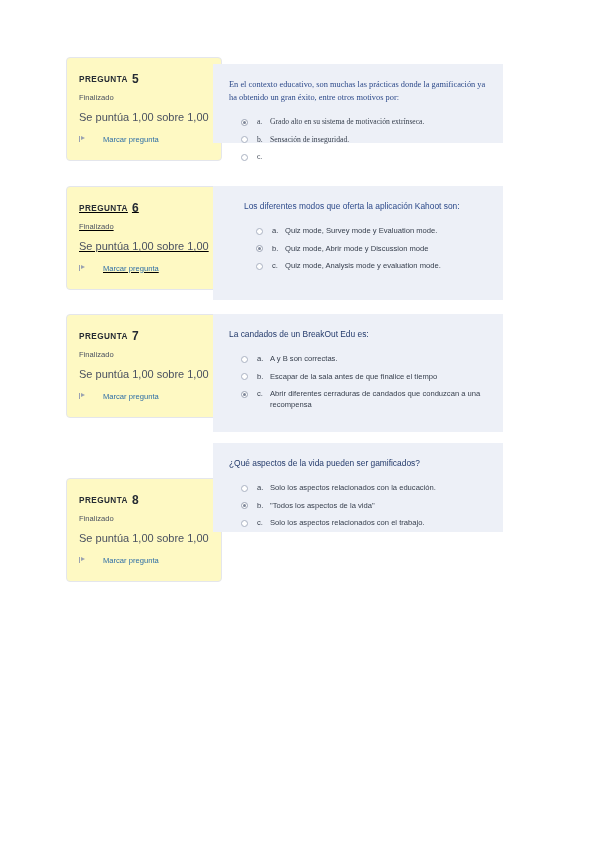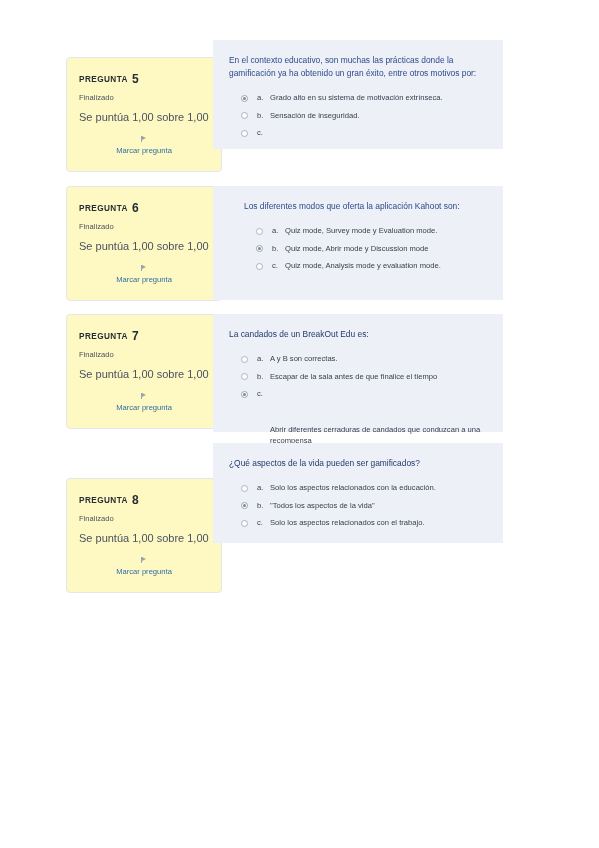--- a/index.html
+++ b/index.html
@@ -60,24 +60,23 @@
   }
   .qinfo-grade {
     font-size: 11px;
     color: #4a5160;
     margin-bottom: 10px;
     line-height: 1.2;
   }
   .qinfo-flag {
     display: flex;
     align-items: center;
-    gap: 3px;
+    gap: 17px;
     font-size: 7.6px;
     line-height: 1.2;
-    flex-direction: column;
   }
   .flag-icon {
     width: 7px;
     height: 8px;
     display: inline-block;
     position: relative;
     flex: 0 0 auto;
   }
   .flag-icon::before {
     content: "";
@@ -158,60 +157,59 @@
     flex: 0 0 auto;
     width: 13px;
     color: #38404e;
   }
   .ans-text {
     flex: 1 1 auto;
     color: #38404e;
   }
   .ans-text.faint {
     color: #38404e;
-    margin-top: 36px;
   }
 </style>
 </head>
 <body>
 
 <div class="page">
 
   <div class="qinfo" style="top:57px;">
     <div class="qinfo-header">
       <span class="qlabel"></span><span class="qlabel">PREGUNTA</span><span class="qnum">5</span>
     </div>
     <div class="qinfo-state">Finalizado</div>
     <div class="qinfo-grade">Se puntúa 1,00 sobre 1,00</div>
     <div class="qinfo-flag">
       <span class="flag-icon"></span>
       <a href="#">Marcar pregunta</a>
     </div>
   </div>
-  <div class="qbody" style="top:40px;height:109px;">
+  <div class="qbody" style="top:64px;height:79px;font-family:Liberation Serif, serif;">
     <div class="qtext">En el contexto educativo, son muchas las prácticas donde la gamificación ya ha obtenido un gran éxito, entre otros motivos por:</div>
     <div class="answers">
       <div class="answer">
         <span class="radio checked"></span>
         <span class="ans-letter">a.</span>
         <span class="ans-text">Grado alto en su sistema de motivación extrínseca.</span>
       </div>
       <div class="answer">
         <span class="radio"></span>
         <span class="ans-letter">b.</span>
         <span class="ans-text">Sensación de inseguridad.</span>
       </div>
       <div class="answer">
         <span class="radio"></span>
         <span class="ans-letter">c.</span>
       </div>
     </div>
   </div>
 
-  <div class="qinfo" style="top:186px;">
+  <div class="qinfo" style="top:186px;text-decoration:underline;">
     <div class="qinfo-header">
       <span class="qlabel">PREGUNTA</span><span class="qnum">6</span>
     </div>
     <div class="qinfo-state">Finalizado</div>
     <div class="qinfo-grade">Se puntúa 1,00 sobre 1,00</div>
     <div class="qinfo-flag">
       <span class="flag-icon"></span>
       <a href="#">Marcar pregunta</a>
     </div>
   </div>
@@ -272,21 +270,21 @@
     <div class="qinfo-header">
       <span class="qlabel">PREGUNTA</span><span class="qnum">8</span>
     </div>
     <div class="qinfo-state">Finalizado</div>
     <div class="qinfo-grade">Se puntúa 1,00 sobre 1,00</div>
     <div class="qinfo-flag">
       <span class="flag-icon"></span>
       <a href="#">Marcar pregunta</a>
     </div>
   </div>
-  <div class="qbody" style="top:443px;height:100px;">
+  <div class="qbody" style="top:443px;height:89px;">
     <div class="qtext q-dark">¿Qué aspectos de la vida pueden ser gamificados?</div>
     <div class="answers">
       <div class="answer">
         <span class="radio"></span>
         <span class="ans-letter">a.</span>
         <span class="ans-text">Solo los aspectos relacionados con la educación.</span>
       </div>
       <div class="answer">
         <span class="radio checked"></span>
         <span class="ans-letter">b.</span>

